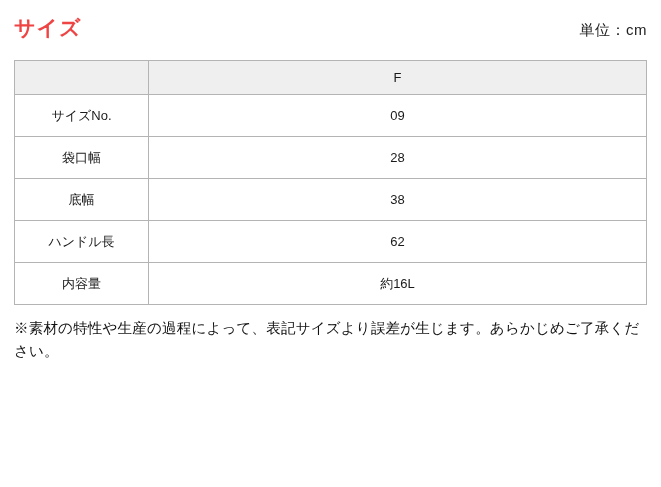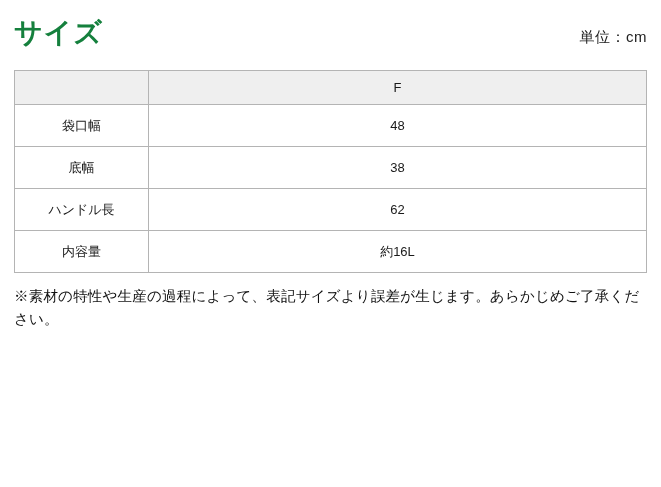--- a/index.html
+++ b/index.html
@@ -22,24 +22,24 @@
     padding: 0 14px;
   }
   .header-row {
     display: flex;
     align-items: baseline;
     justify-content: space-between;
     padding-top: 14px;
     padding-bottom: 10px;
   }
   .title {
-    font-size: 28px;
+    font-size: 21px;
     font-weight: bold;
     letter-spacing: 1px;
-    color: #15803d;
+    color: #ef4444;
   }
   .unit {
     font-size: 15px;
     color: #222222;
     letter-spacing: 0.5px;
   }
   table.size-table {
     width: 633px;
     border-collapse: collapse;
     margin-top: 8px;
@@ -94,22 +94,26 @@
 
   <table class="size-table">
     <thead>
       <tr>
         <th class="col-label"></th>
         <th>F</th>
       </tr>
     </thead>
     <tbody>
       <tr>
+        <th>サイズNo.</th>
+        <td>09</td>
+      </tr>
+      <tr>
         <th>袋口幅</th>
-        <td>48</td>
+        <td>28</td>
       </tr>
       <tr>
         <th>底幅</th>
         <td>38</td>
       </tr>
       <tr>
         <th>ハンドル長</th>
         <td>62</td>
       </tr>
       <tr>

